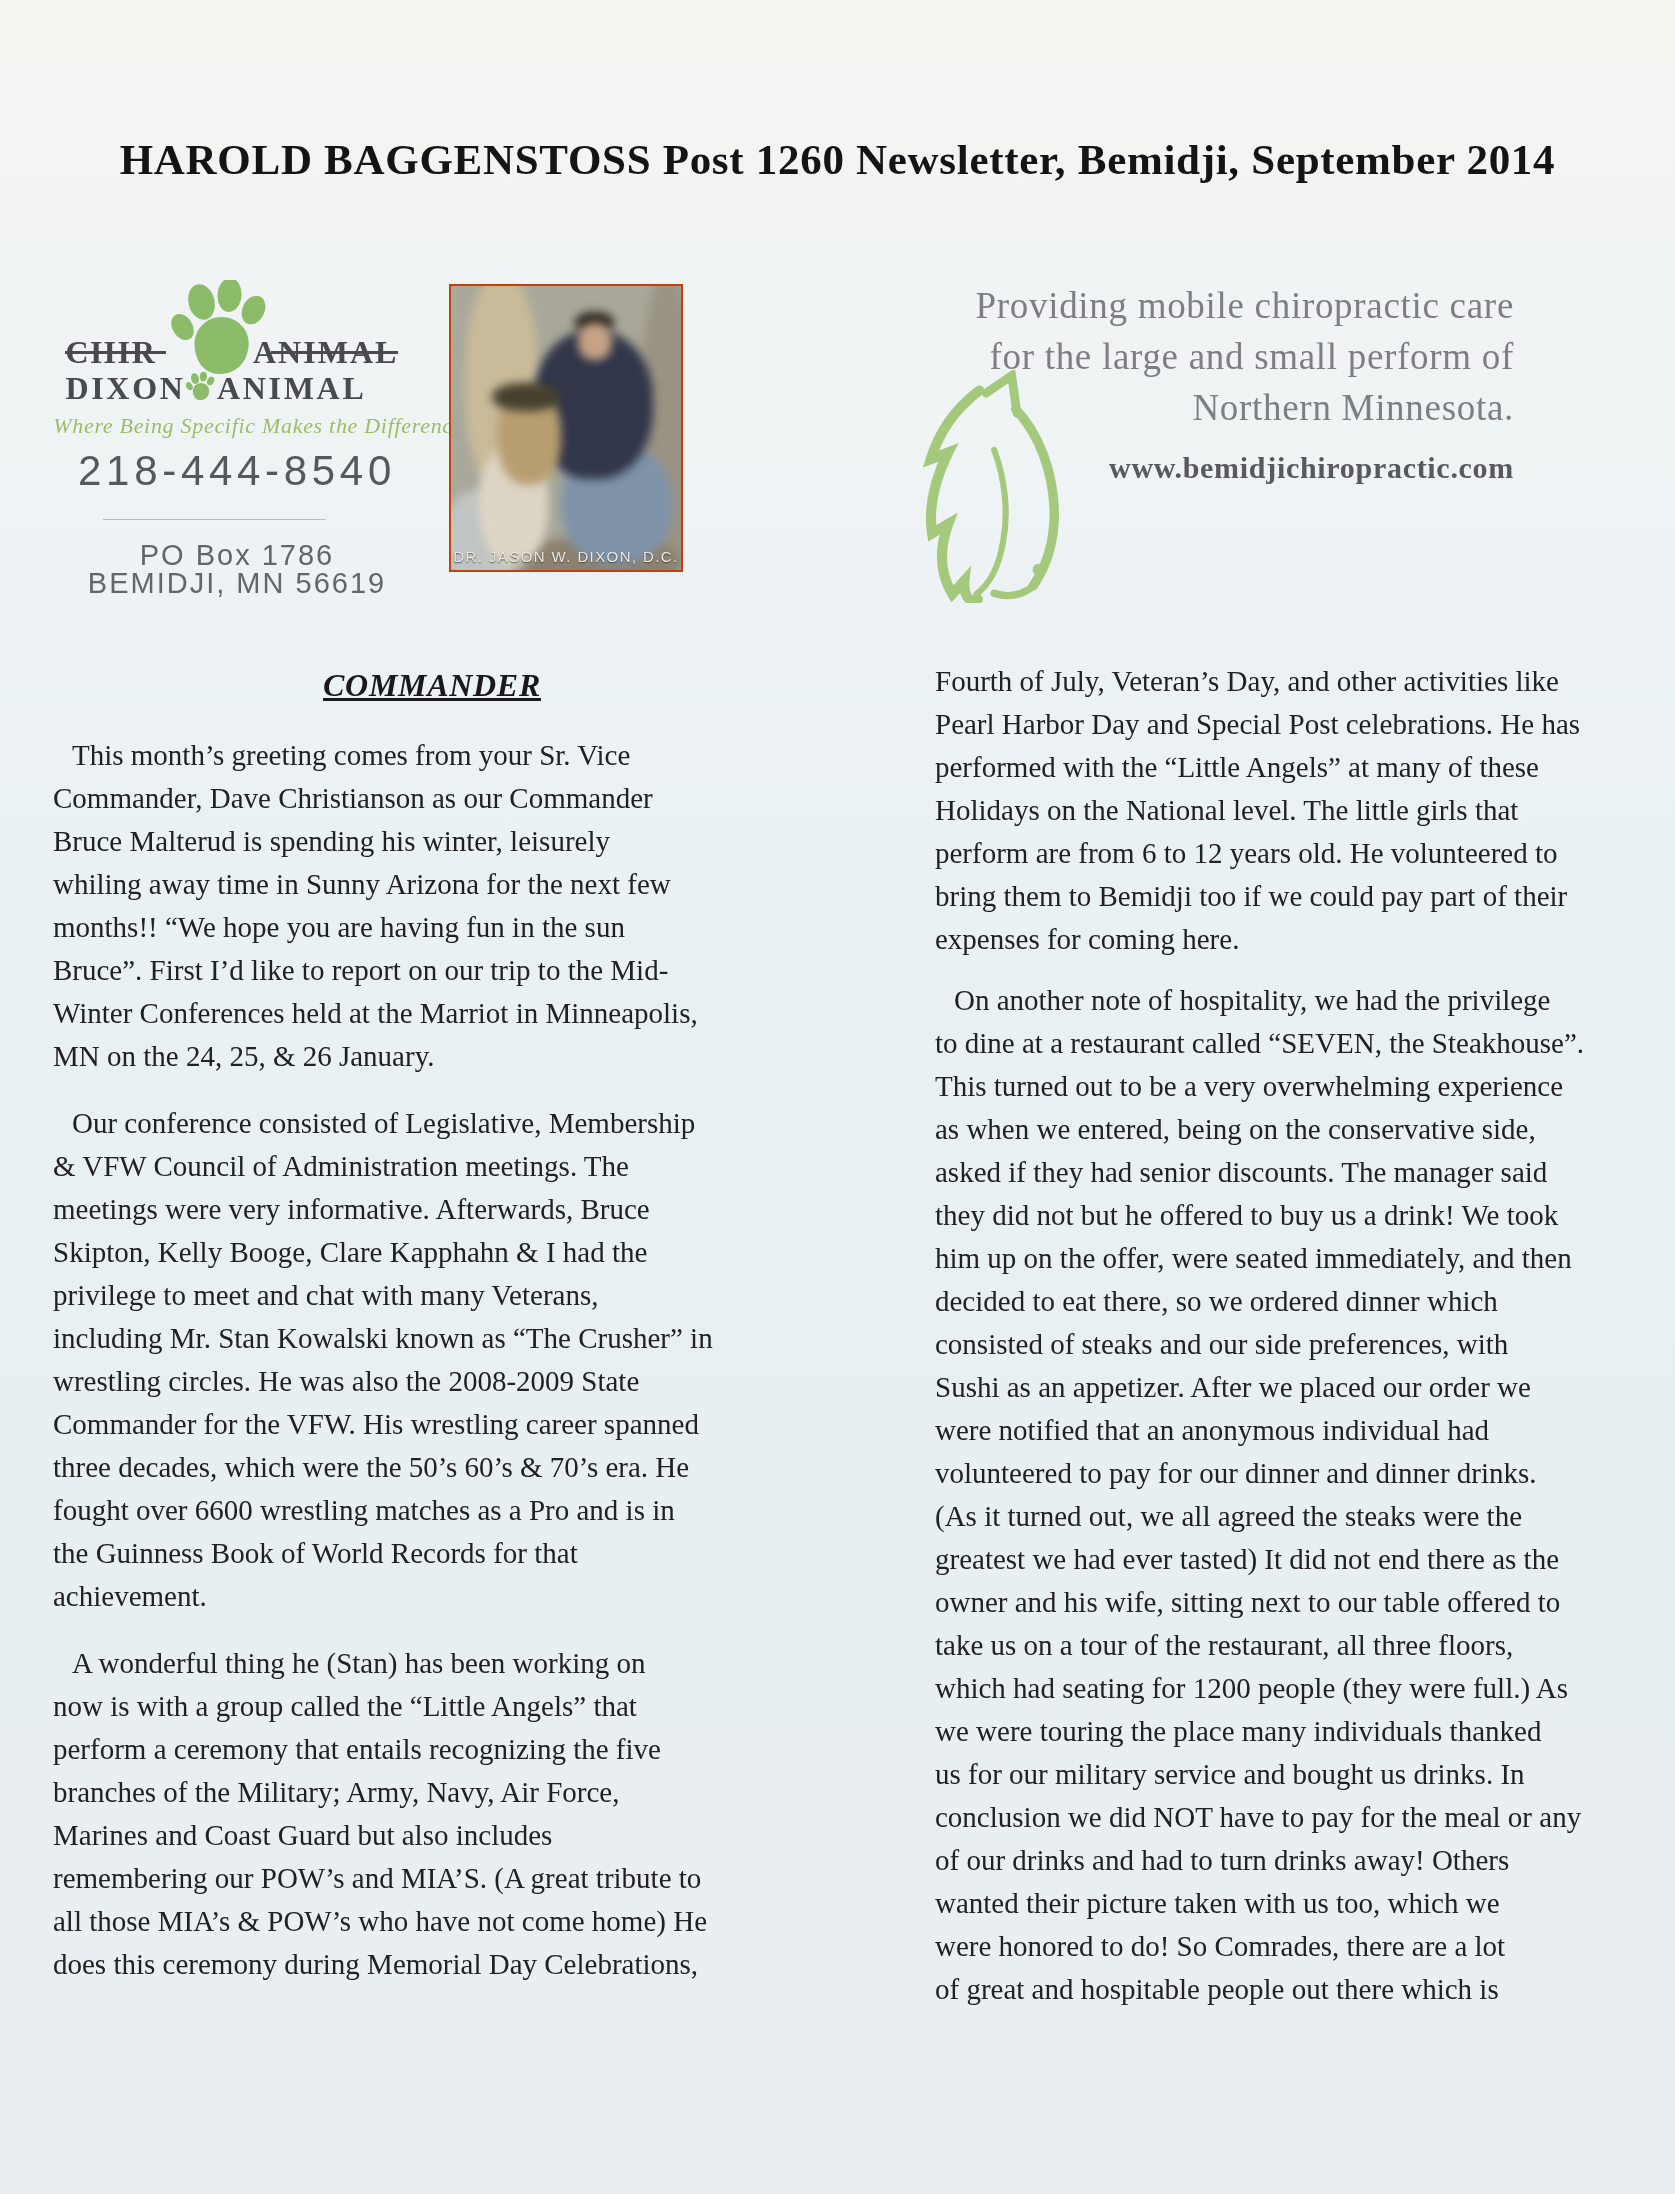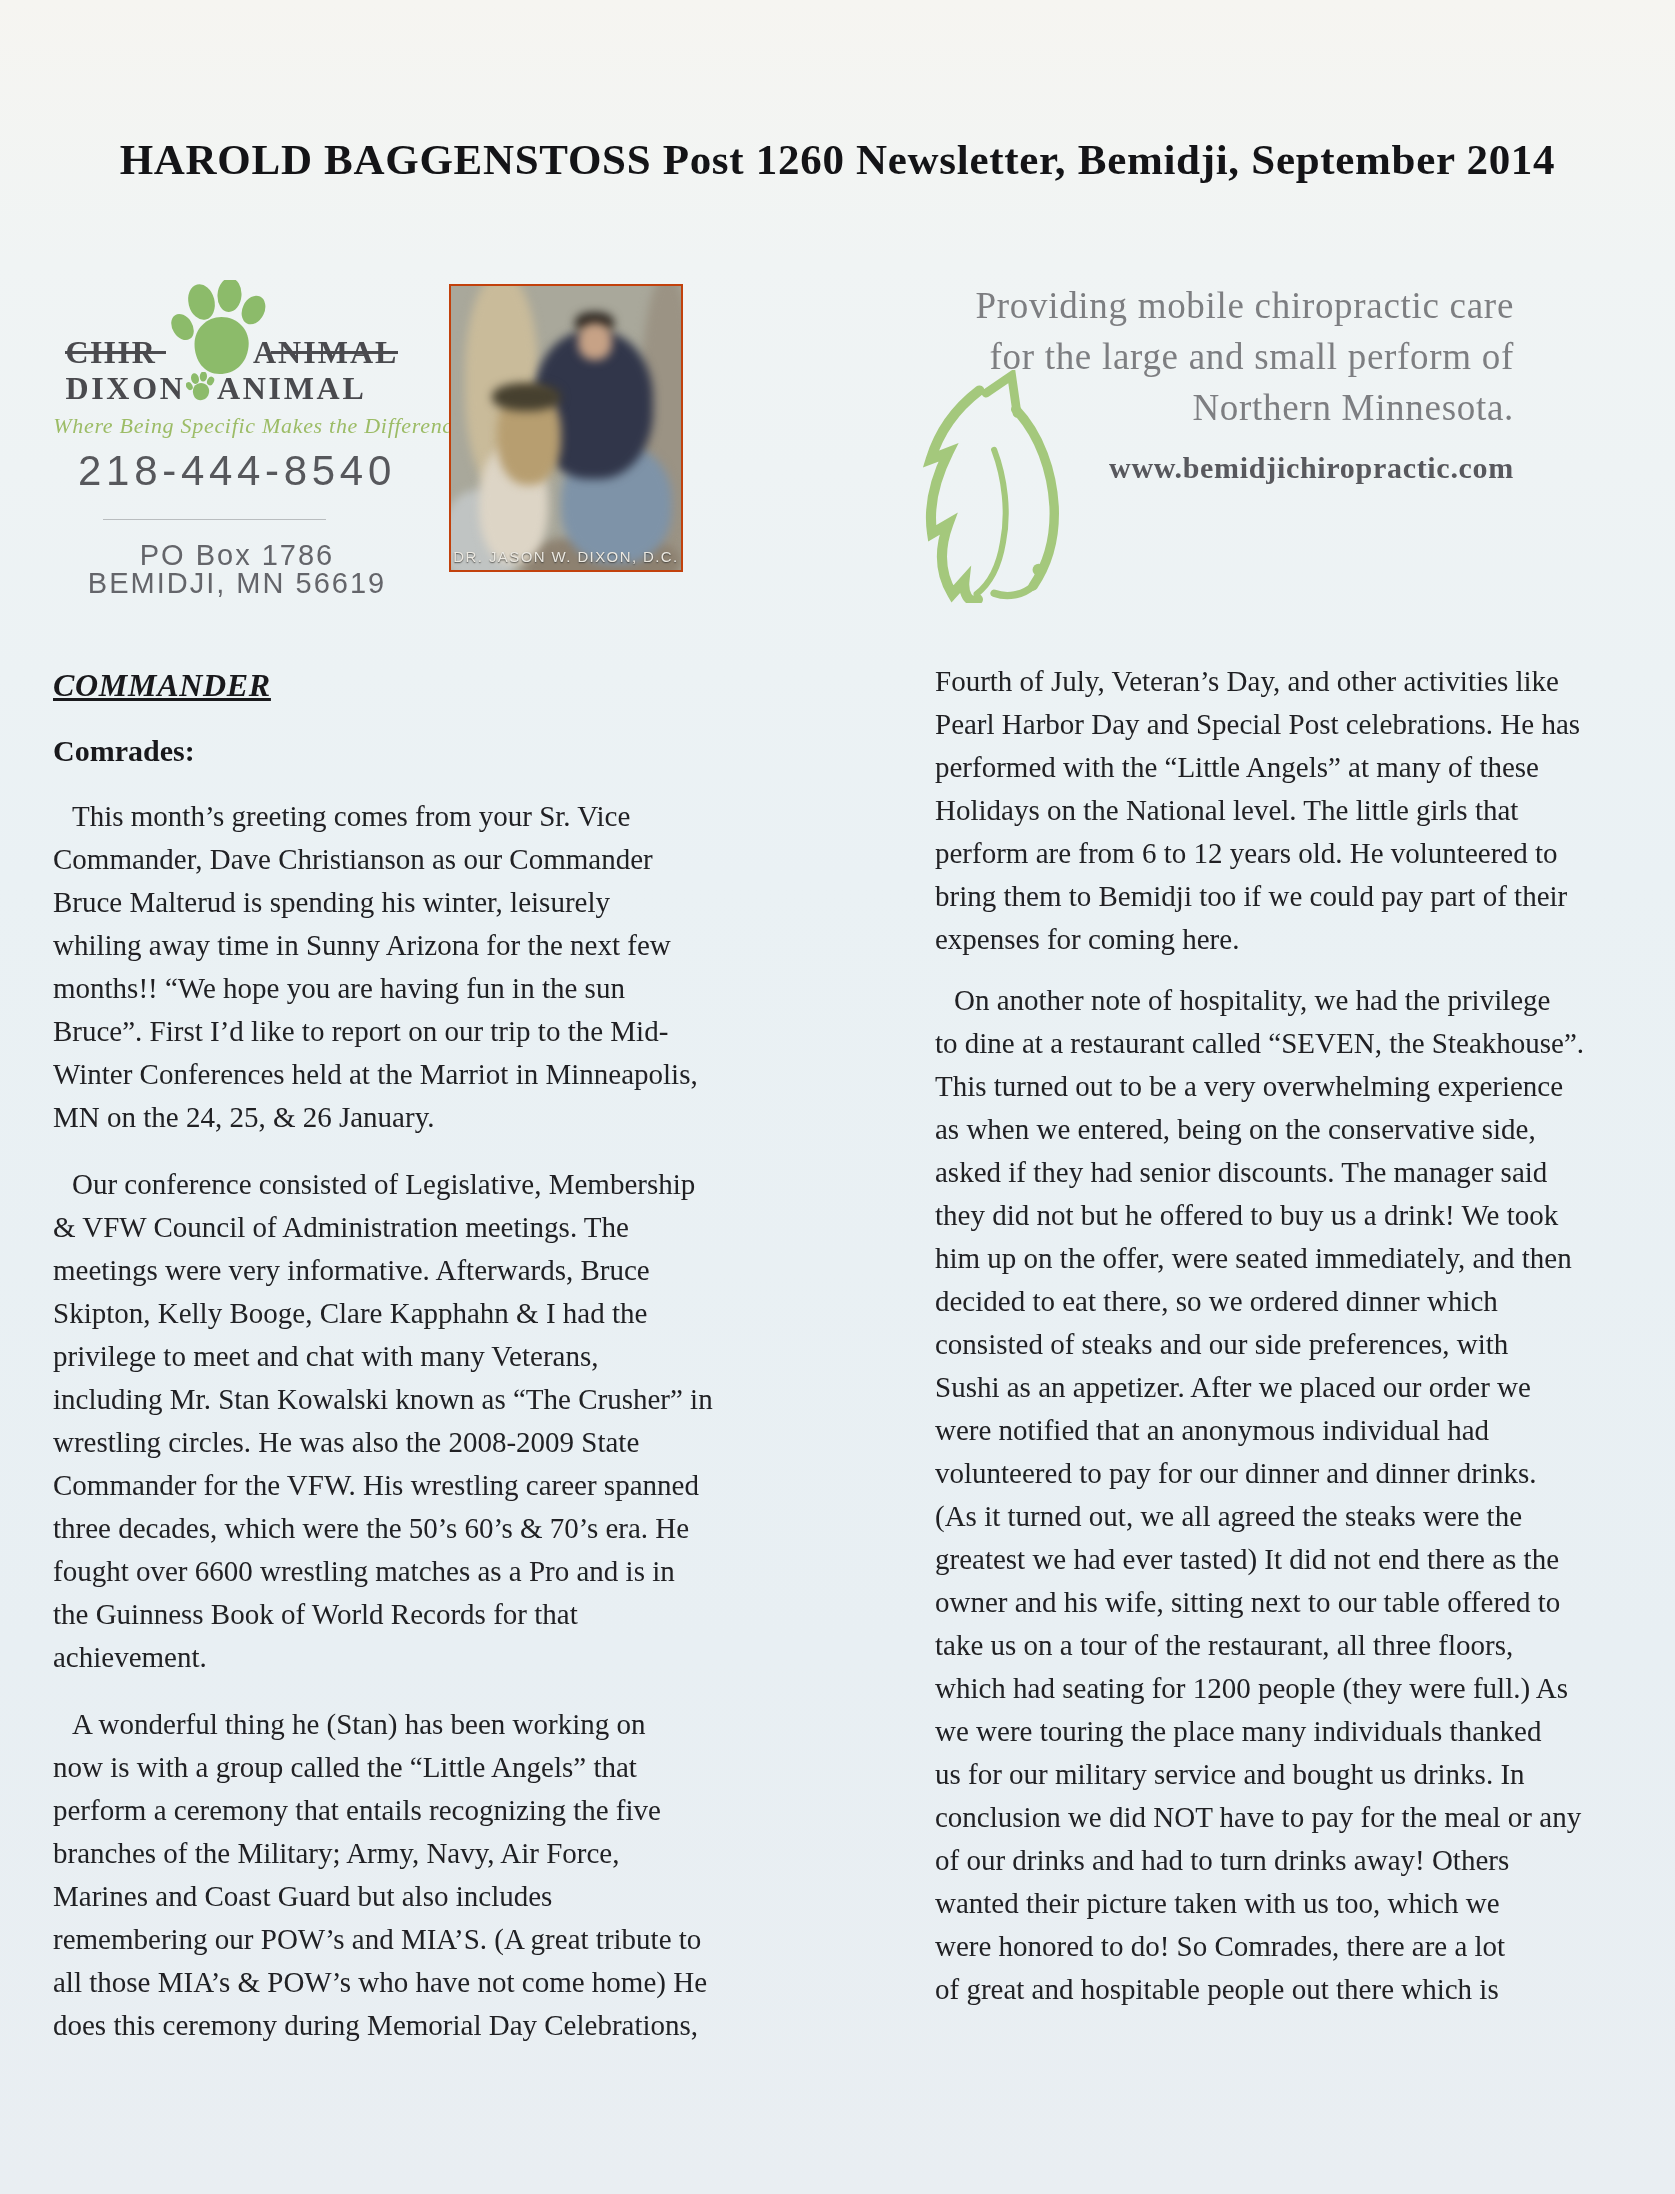--- a/index.html
+++ b/index.html
@@ -73,21 +73,21 @@
   }
   .website {
     position:absolute; left:892px; top:451px; width:622px; text-align:right;
     font-size:30px; font-weight:bold; color:#58585d; letter-spacing:0.7px;
   }
   .horse { position:absolute; left:893px; top:370px; width:182px; height:233px; }
   
   .col { position:absolute; }
   .col-left  { left:53px;  top:667px; width:758px; }
   .col-right { left:887px; top:660px; width:777px;margin-left:48px; }
-  .heading-wrap { text-align:left; margin:0 0 30px 0; }
+  .heading-wrap { text-align:center; margin:0 0 30px 0; }
   .heading {
     font-size:32px; font-weight:bold; font-style:italic;
     text-decoration:underline; letter-spacing:0.7px; color:#19191c;
   }
   .salutation { font-size:30px; font-weight:bold; margin:0 0 27px 0; color:#19191c; }
   p.body { font-size:29px; line-height:43px; margin:0 0 24px 0; white-space:pre-line; color:#212124; }
   .col-right p.body { margin-bottom:18px; }
   .indent { text-indent:19px; }
 </style>
 </head>
@@ -158,21 +158,20 @@
     <path d="M128 30 C94 56 68 92 56 132 L82 122 C62 162 52 202 58 242 L82 228 C68 266 70 302 88 332 L106 312 C104 330 112 348 126 340" stroke-width="15"></path>
     <path d="M150 118 C166 160 172 212 163 256 C157 292 142 318 124 332" stroke-width="9"></path>
   </g>
   <circle cx="216" cy="296" r="9" fill="#a4c87c"></circle>
 </svg>
 
 <div class="col col-left">
   <div class="heading-wrap">
     <span class="heading">COMMANDER</span>
   </div>
-  <div class="salutation">Comrades:</div>
   <p class="body indent">This month’s greeting comes from your Sr. Vice
 Commander, Dave Christianson as our Commander
 Bruce Malterud is spending his winter, leisurely
 whiling away time in Sunny Arizona for the next few
 months!! “We hope you are having fun in the sun
 Bruce”. First I’d like to report on our trip to the Mid-
 Winter Conferences held at the Marriot in Minneapolis,
 MN on the 24, 25, &amp; 26 January.</p>
   <p class="body indent">Our conference consisted of Legislative, Membership
 &amp; VFW Council of Administration meetings. The

